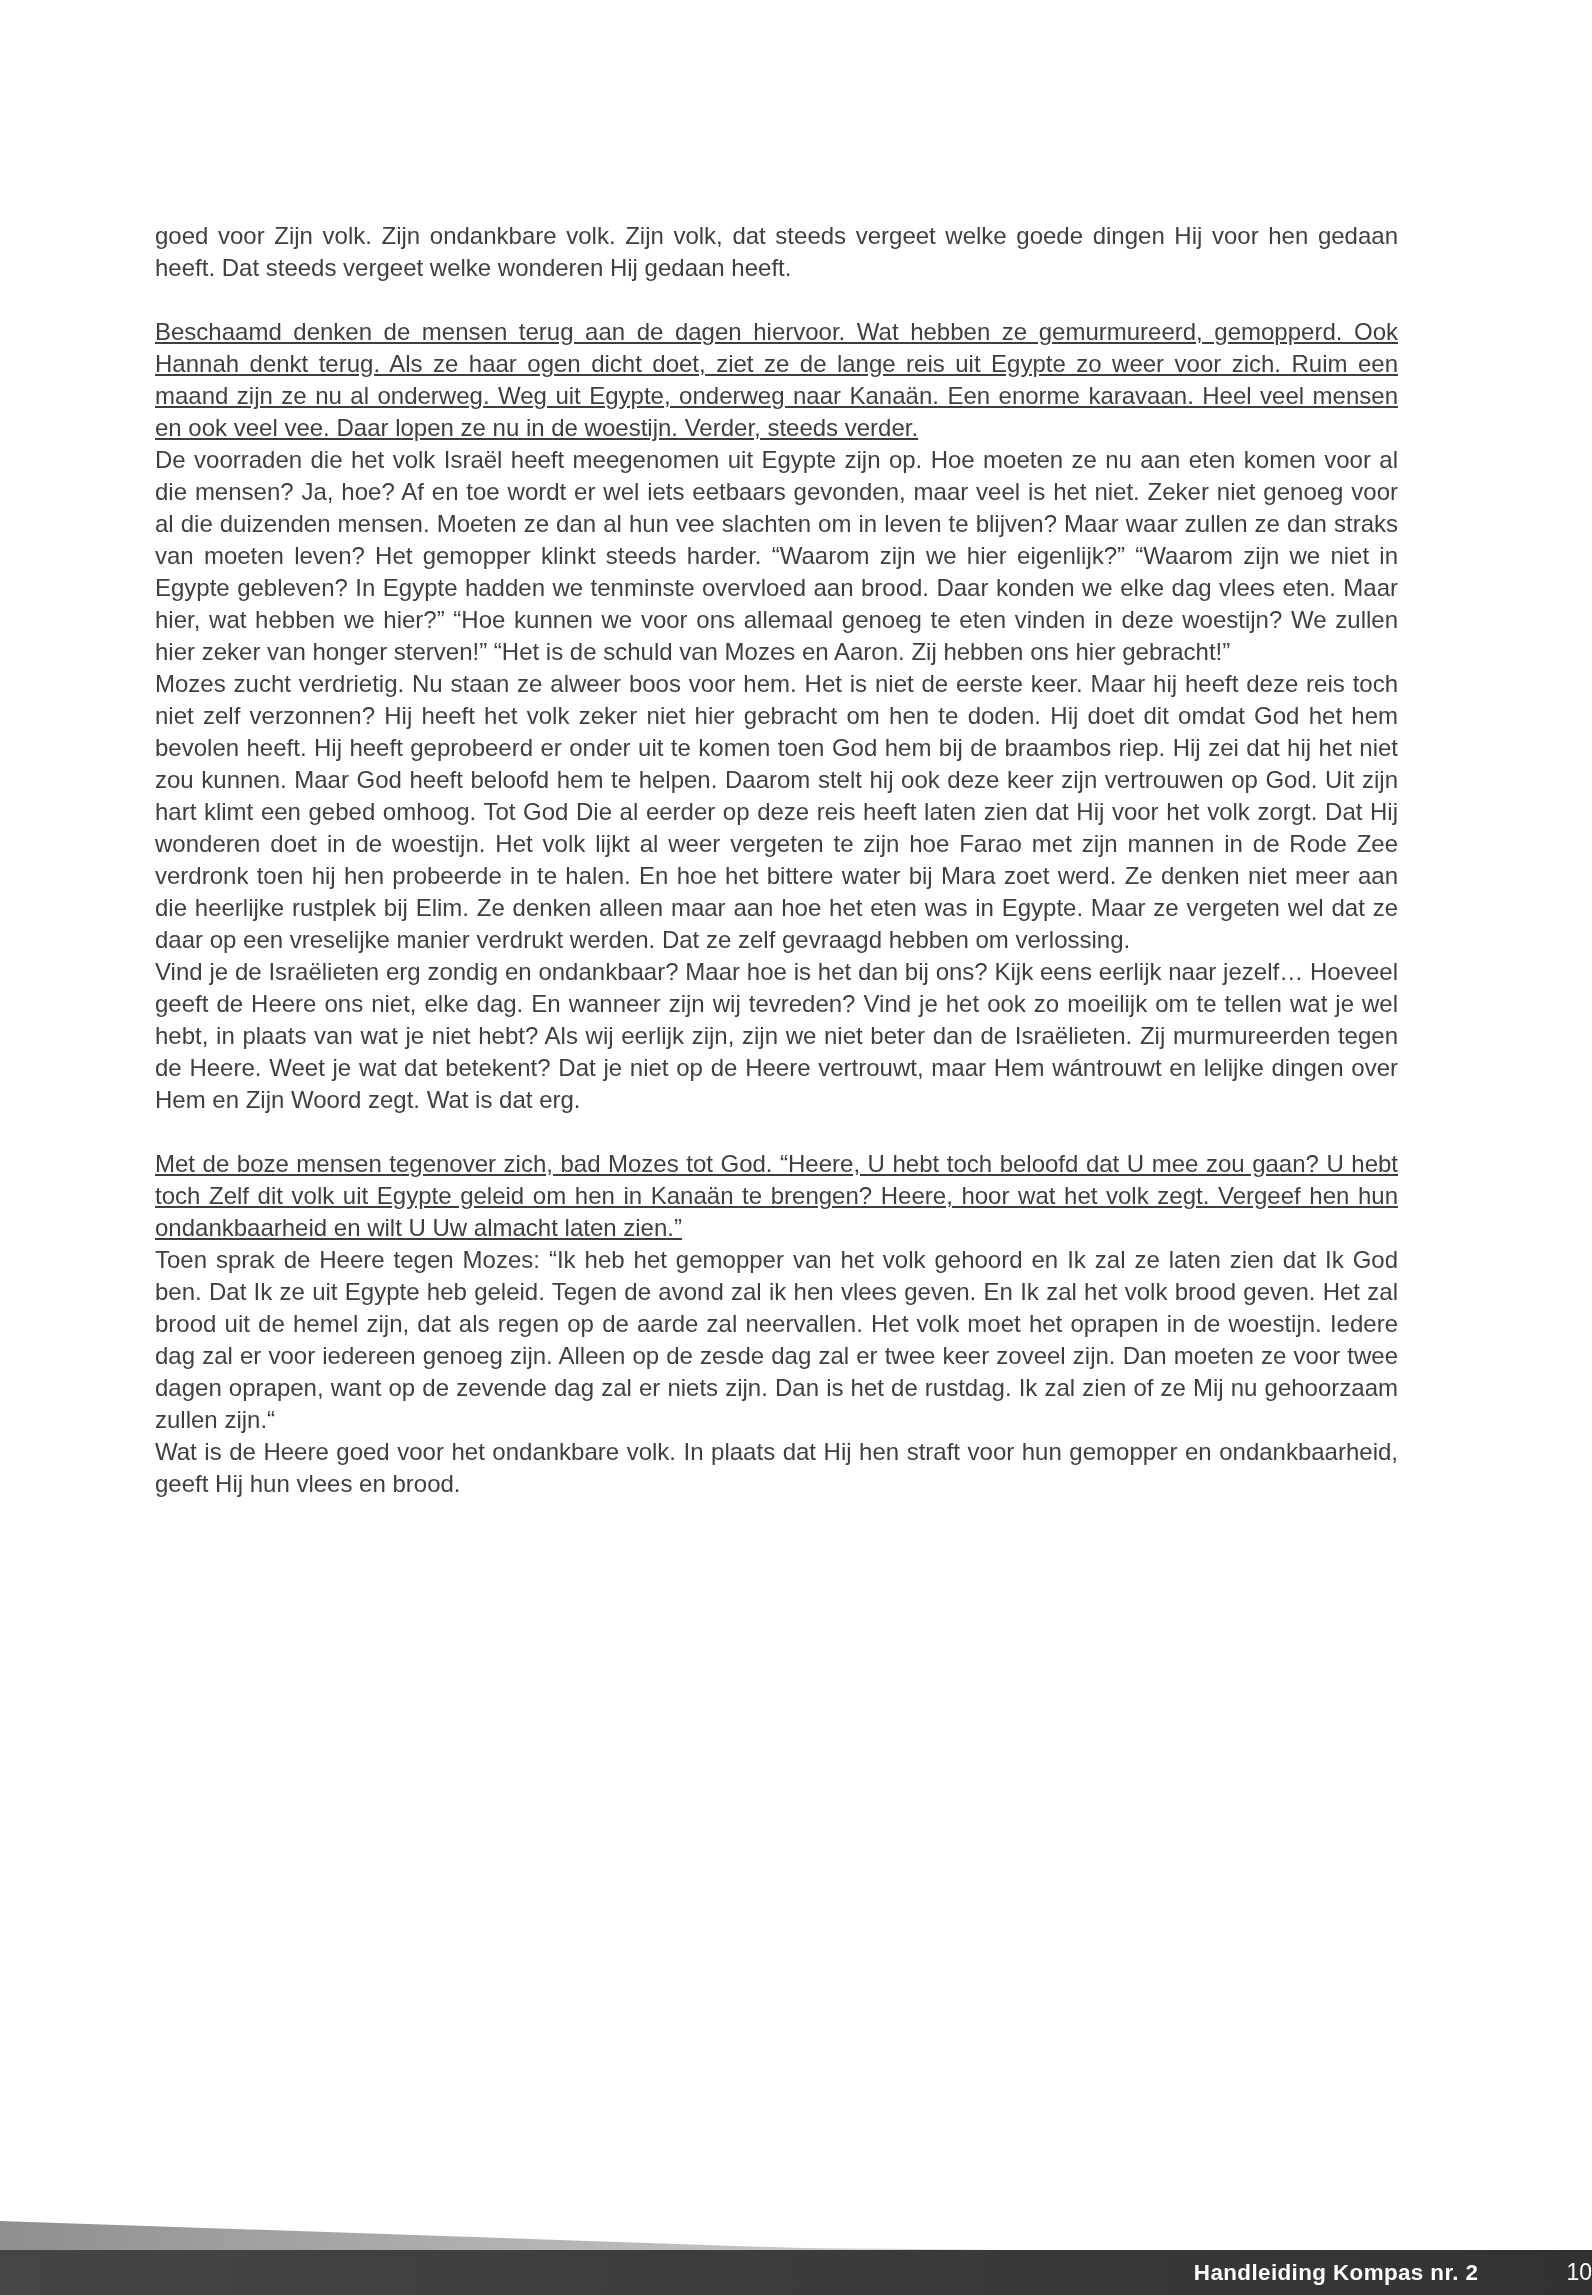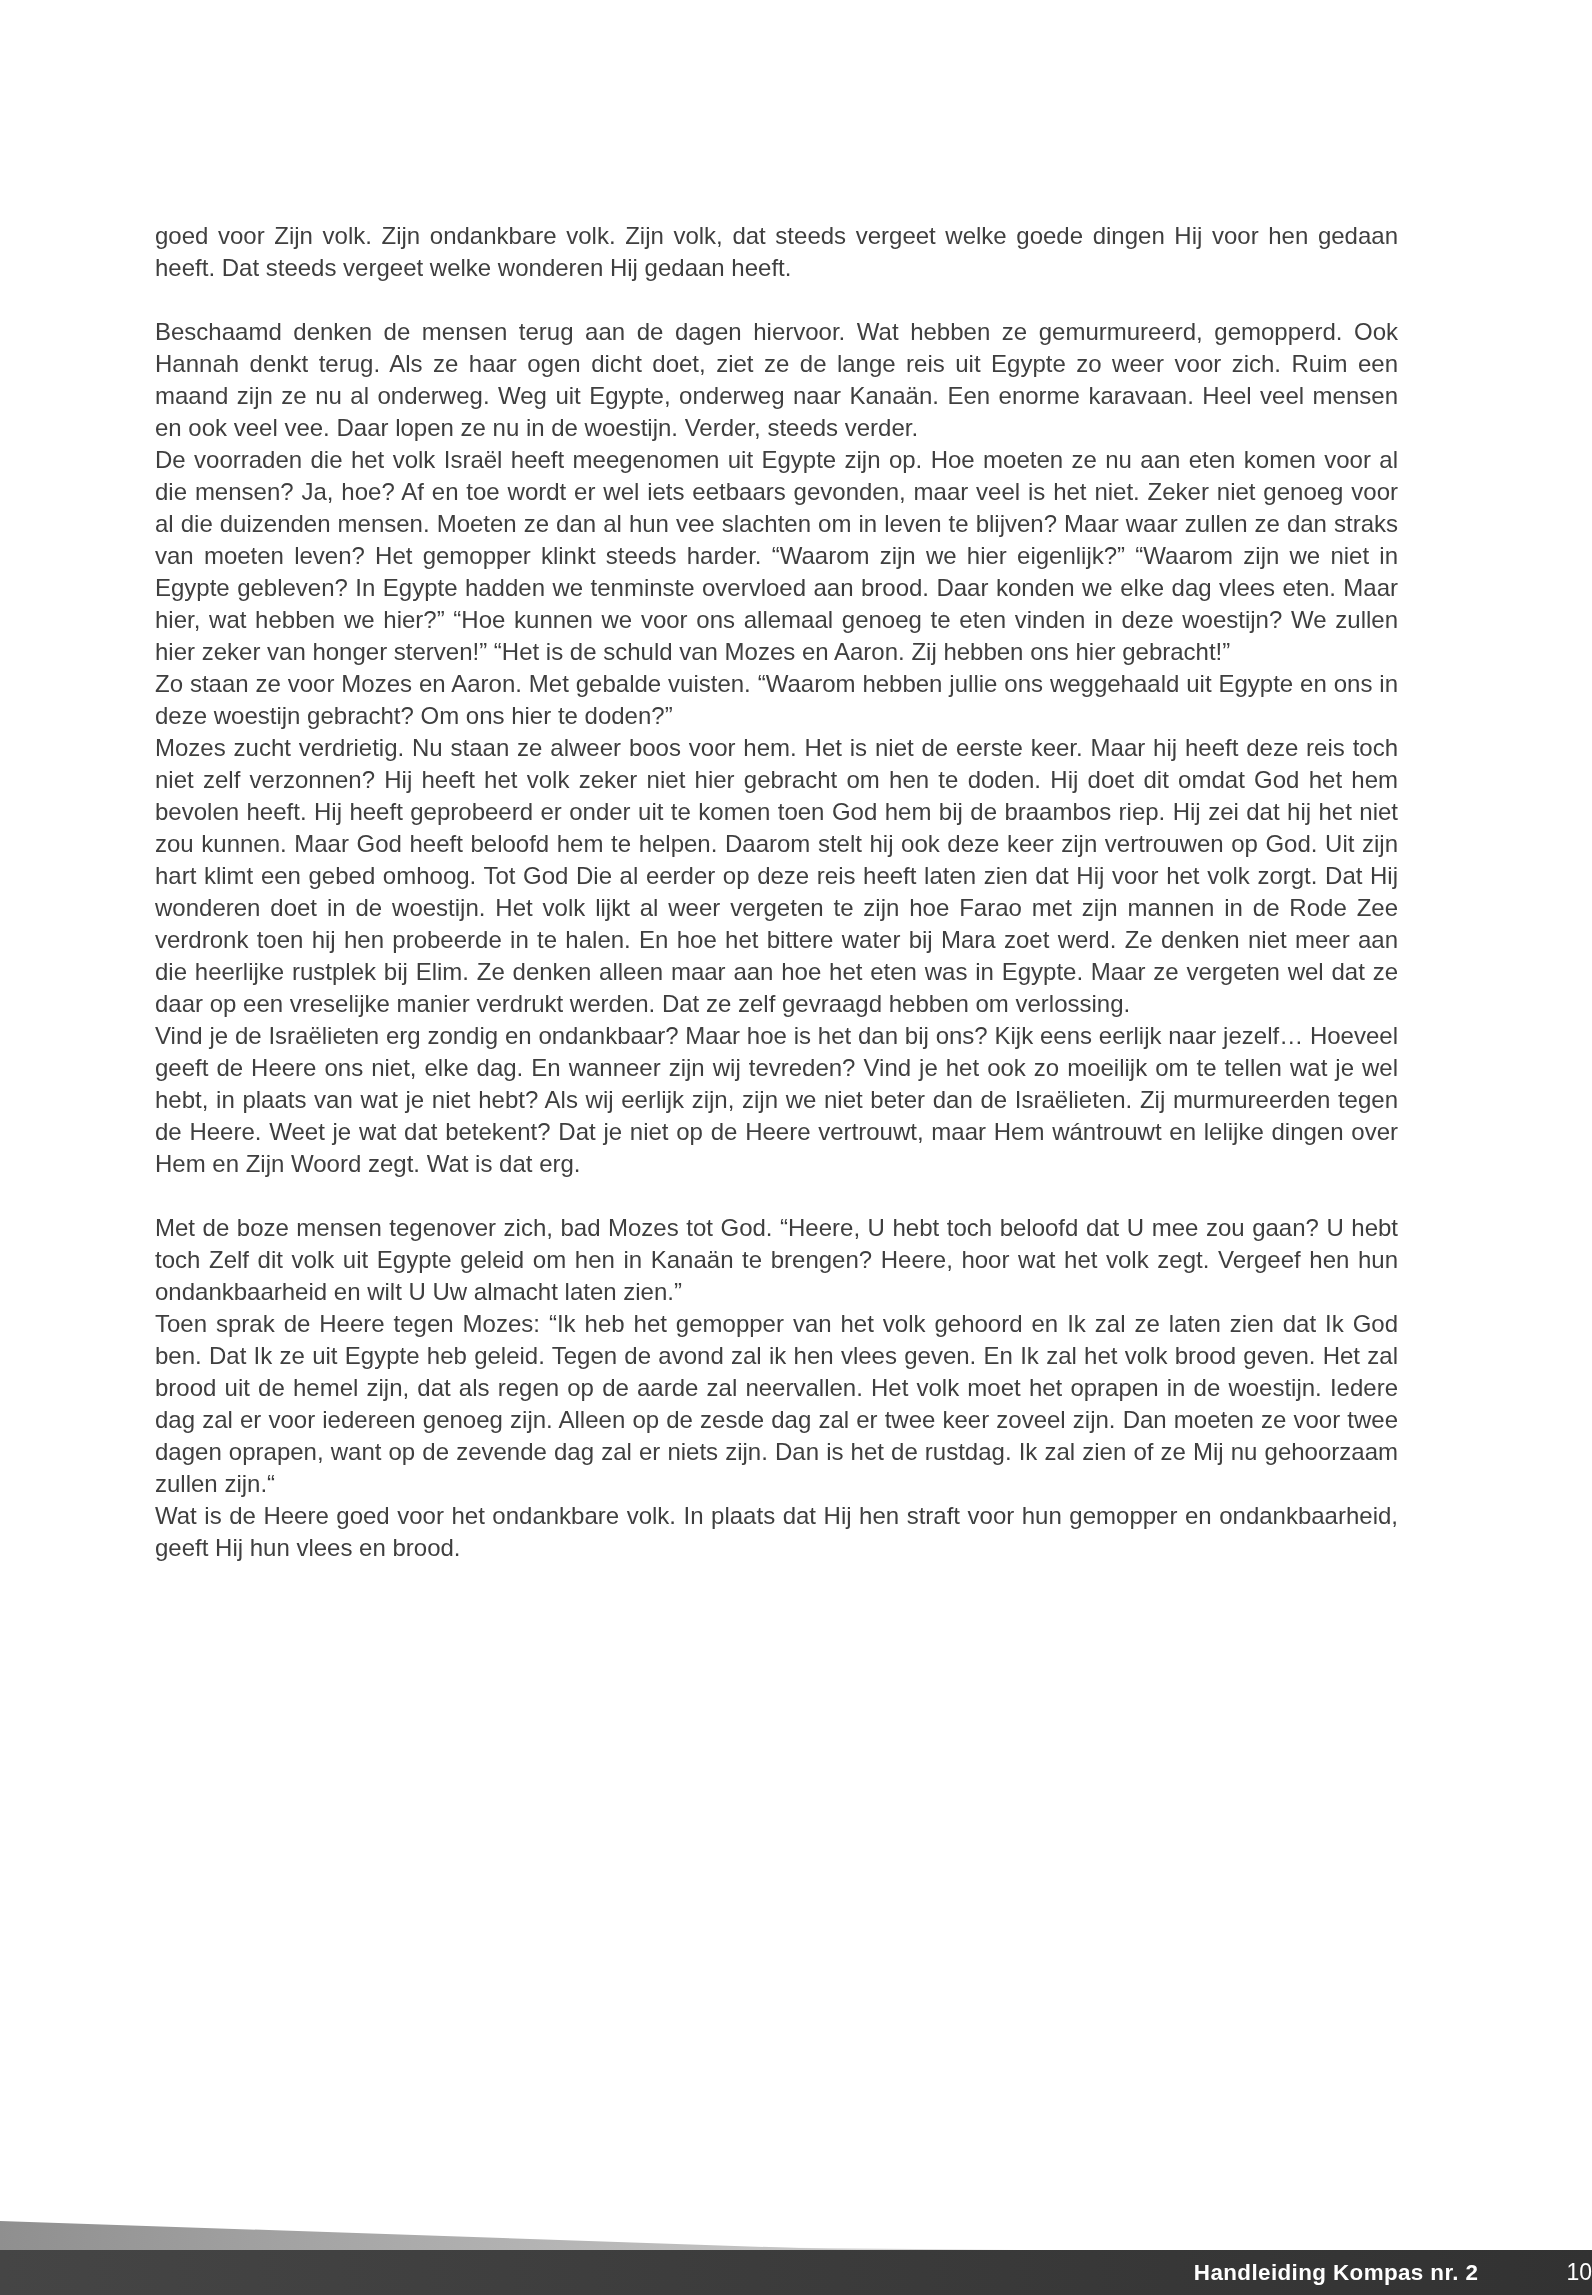--- a/index.html
+++ b/index.html
@@ -23,20 +23,21 @@
     font-size: 24px;
     line-height: 32px;
     color: #3f3f3f;
   }
   .body-text p {
     margin: 0;
     text-align: justify;
   }
   .body-text p.space-before {
     margin-top: 32px;
+    text-decoration: underline;
   }
   .footer-wedge {
     position: absolute;
     left: 0;
     bottom: 43px;
     width: 915px;
     height: 31px;
     background: linear-gradient(to right, #8f8f8f, #cdcdcd);
     clip-path: polygon(0 0, 100% 100%, 0 100%);
   }
@@ -76,21 +77,20 @@
 </style>
 </head>
 <body>
 
 <div class="page">
 
   <div class="body-text">
       <p>goed voor Zijn volk. Zijn ondankbare volk. Zijn volk, dat steeds vergeet welke goede dingen Hij voor hen gedaan heeft. Dat steeds vergeet welke wonderen Hij gedaan heeft.</p>
       <p class="space-before">Beschaamd denken de mensen terug aan de dagen hiervoor. Wat hebben ze gemurmureerd, gemopperd. Ook Hannah denkt terug. Als ze haar ogen dicht doet, ziet ze de lange reis uit Egypte zo weer voor zich. Ruim een maand zijn ze nu al onderweg. Weg uit Egypte, onderweg naar Kanaän. Een enorme karavaan. Heel veel mensen en ook veel vee. Daar lopen ze nu in de woestijn. Verder, steeds verder.</p>
       <p>De voorraden die het volk Israël heeft meegenomen uit Egypte zijn op. Hoe moeten ze nu aan eten komen voor al die mensen? Ja, hoe? Af en toe wordt er wel iets eetbaars gevonden, maar veel is het niet. Zeker niet genoeg voor al die duizenden mensen. Moeten ze dan al hun vee slachten om in leven te blijven? Maar waar zullen ze dan straks van moeten leven? Het gemopper klinkt steeds harder. “Waarom zijn we hier eigenlijk?” “Waarom zijn we niet in Egypte gebleven? In Egypte hadden we tenminste overvloed aan brood. Daar konden we elke dag vlees eten. Maar hier, wat hebben we hier?” “Hoe kunnen we voor ons allemaal genoeg te eten vinden in deze woestijn? We zullen hier zeker van honger sterven!” “Het is de schuld van Mozes en Aaron. Zij hebben ons hier gebracht!”</p>
-      <p>Zo staan ze voor Mozes en Aaron. Met gebalde vuisten. “Waarom hebben jullie ons weggehaald uit Egypte en ons in deze woestijn gebracht? Om ons hier te doden?”</p>
       <p>Mozes zucht verdrietig. Nu staan ze alweer boos voor hem. Het is niet de eerste keer. Maar hij heeft deze reis toch niet zelf verzonnen? Hij heeft het volk zeker niet hier gebracht om hen te doden. Hij doet dit omdat God het hem bevolen heeft. Hij heeft geprobeerd er onder uit te komen toen God hem bij de braambos riep. Hij zei dat hij het niet zou kunnen. Maar God heeft beloofd hem te helpen. Daarom stelt hij ook deze keer zijn vertrouwen op God. Uit zijn hart klimt een gebed omhoog. Tot God Die al eerder op deze reis heeft laten zien dat Hij voor het volk zorgt. Dat Hij wonderen doet in de woestijn. Het volk lijkt al weer vergeten te zijn hoe Farao met zijn mannen in de Rode Zee verdronk toen hij hen probeerde in te halen. En hoe het bittere water bij Mara zoet werd. Ze denken niet meer aan die heerlijke rustplek bij Elim. Ze denken alleen maar aan hoe het eten was in Egypte. Maar ze vergeten wel dat ze daar op een vreselijke manier verdrukt werden. Dat ze zelf gevraagd hebben om verlossing.</p>
       <p>Vind je de Israëlieten erg zondig en ondankbaar? Maar hoe is het dan bij ons? Kijk eens eerlijk naar jezelf… Hoeveel geeft de Heere ons niet, elke dag. En wanneer zijn wij tevreden? Vind je het ook zo moeilijk om te tellen wat je wel hebt, in plaats van wat je niet hebt? Als wij eerlijk zijn, zijn we niet beter dan de Israëlieten. Zij murmureerden tegen de Heere. Weet je wat dat betekent? Dat je niet op de Heere vertrouwt, maar Hem wántrouwt en lelijke dingen over Hem en Zijn Woord zegt. Wat is dat erg.</p>
       <p class="space-before">Met de boze mensen tegenover zich, bad Mozes tot God. “Heere, U hebt toch beloofd dat U mee zou gaan? U hebt toch Zelf dit volk uit Egypte geleid om hen in Kanaän te brengen? Heere, hoor wat het volk zegt. Vergeef hen hun ondankbaarheid en wilt U Uw almacht laten zien.”</p>
       <p>Toen sprak de Heere tegen Mozes: “Ik heb het gemopper van het volk gehoord en Ik zal ze laten zien dat Ik God ben. Dat Ik ze uit Egypte heb geleid. Tegen de avond zal ik hen vlees geven. En Ik zal het volk brood geven. Het zal brood uit de hemel zijn, dat als regen op de aarde zal neervallen. Het volk moet het oprapen in de woestijn. Iedere dag zal er voor iedereen genoeg zijn. Alleen op de zesde dag zal er twee keer zoveel zijn. Dan moeten ze voor twee dagen oprapen, want op de zevende dag zal er niets zijn. Dan is het de rustdag. Ik zal zien of ze Mij nu gehoorzaam zullen zijn.“</p>
       <p>Wat is de Heere goed voor het ondankbare volk. In plaats dat Hij hen straft voor hun gemopper en ondankbaarheid, geeft Hij hun vlees en brood.</p>
     </div>
 
   <div class="footer-wedge2"></div>
   <div class="footer-wedge"></div>
 

